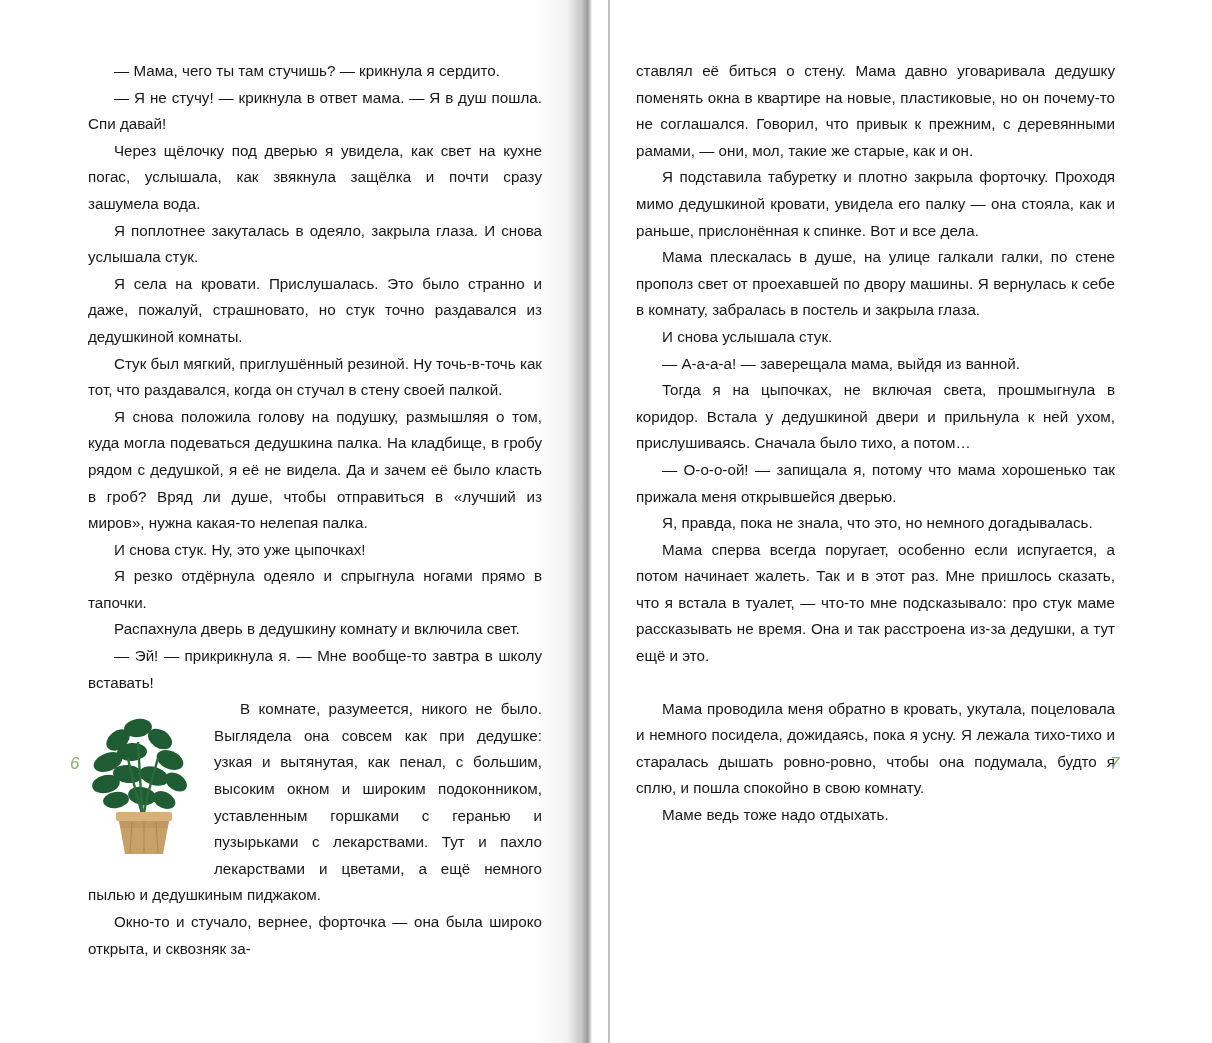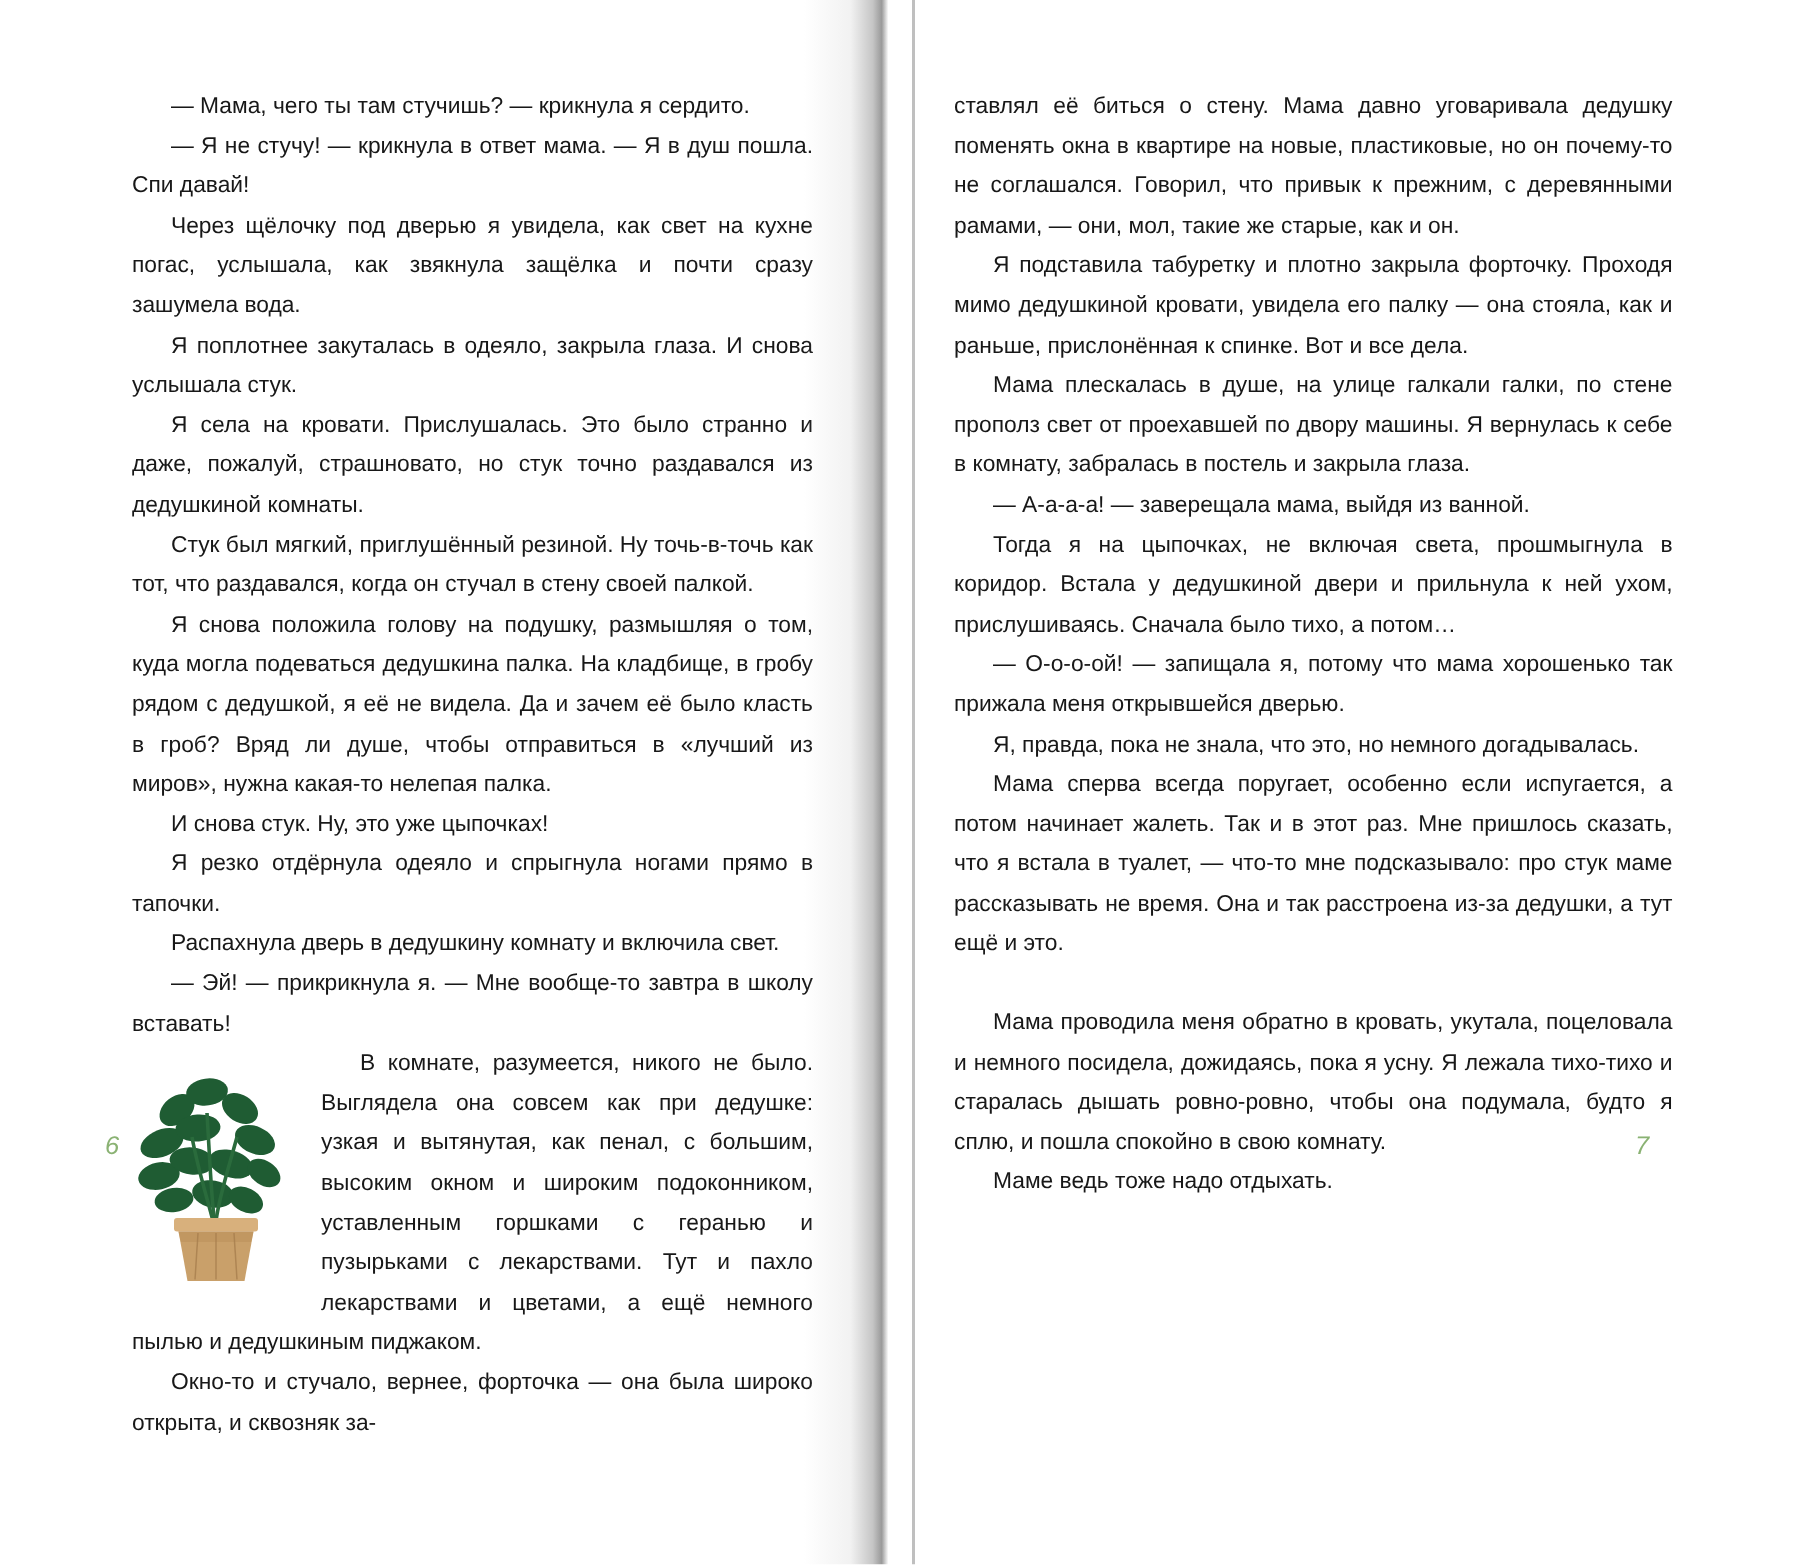--- a/index.html
+++ b/index.html
@@ -45,20 +45,21 @@
     width: 2px;
     height: 1043px;
     background: #8a8a8a;
     opacity: .55;
   }
 
   .page {
     position: absolute;
     top: 0;
     height: 822px;
+    padding-left: 20px;
   }
   .page-left  { left: 0;    width: 560px; }
   .page-right { left: 580px; width: 596px; }
 
   .text-col {
     position: absolute;
     font-size: 15.2px;
     line-height: 26.6px;
     text-align: justify;
     text-justify: inter-word;
@@ -162,20 +163,21 @@
   </div>
 
   <div class="gutter"></div>
   <div class="gutter-line"></div>
 
   <div class="page page-right">
     <div class="text-col">
       <p class="noindent">ставлял её биться о стену. Мама давно уговаривала дедушку поменять окна в квартире на новые, пластиковые, но он почему-то не соглашался. Говорил, что привык к прежним, с деревянными рамами, — они, мол, такие же старые, как и он.</p>
       <p>Я подставила табуретку и плотно закрыла форточку. Проходя мимо дедушкиной кровати, увидела его палку — она стояла, как и раньше, прислонённая к спинке. Вот и все дела.</p>
       <p>Мама плескалась в душе, на улице галкали галки, по стене прополз свет от проехавшей по двору машины. Я вернулась к себе в комнату, забралась в постель и закрыла глаза.</p>
+      <p>И снова услышала стук.</p>
       <p>— А-а-а-а! — заверещала мама, выйдя из ванной.</p>
       <p>Тогда я на цыпочках, не включая света, прошмыгнула в коридор. Встала у дедушкиной двери и прильнула к ней ухом, прислушиваясь. Сначала было тихо, а потом…</p>
       <p>— О-о-о-ой! — запищала я, потому что мама хорошенько так прижала меня открывшейся дверью.</p>
       <p>Я, правда, пока не знала, что это, но немного догадывалась.</p>
       <p>Мама сперва всегда поругает, особенно если испугается, а потом начинает жалеть. Так и в этот раз. Мне пришлось сказать, что я встала в туалет, — что-то мне подсказывало: про стук маме рассказывать не время. Она и так расстроена из-за дедушки, а тут ещё и это.</p>
       <p class="gap-before">Мама проводила меня обратно в кровать, укутала, поцеловала и немного посидела, дожидаясь, пока я усну. Я лежала тихо-тихо и старалась дышать ровно-ровно, чтобы она подумала, будто я сплю, и пошла спокойно в свою комнату.</p>
       <p>Маме ведь тоже надо отдыхать.</p>
     </div>
 
     <div class="folio folio-right">7</div>

